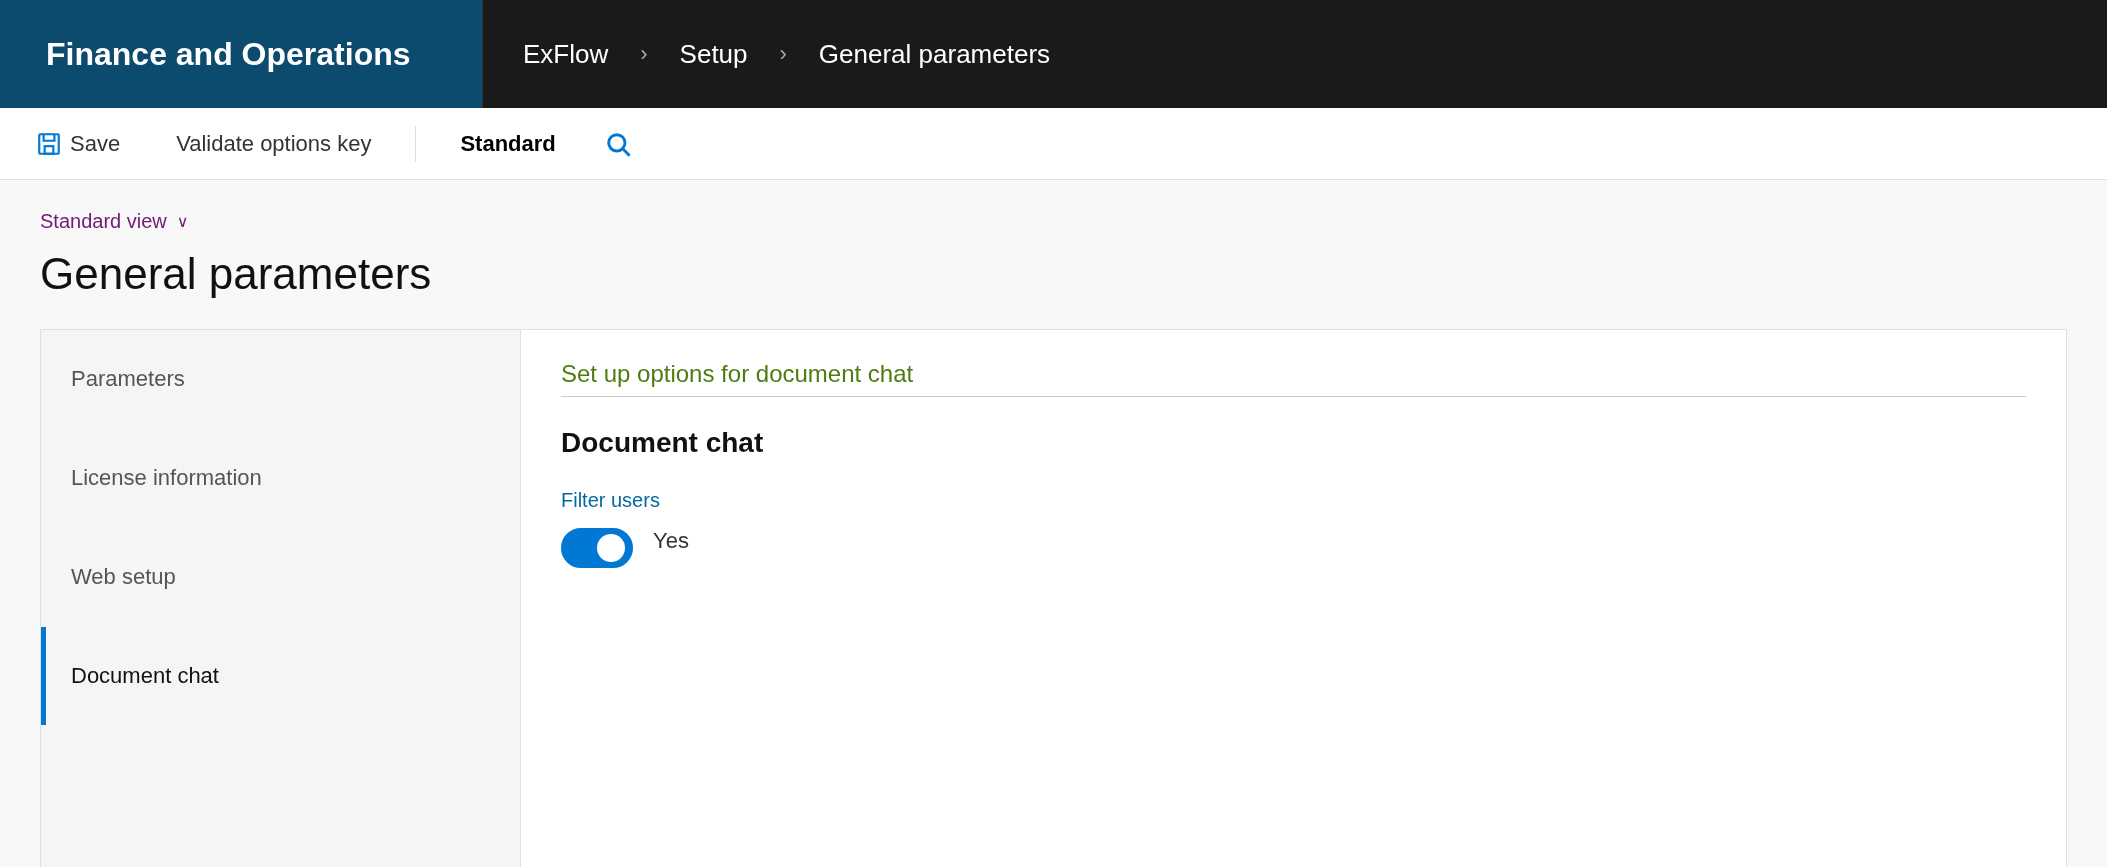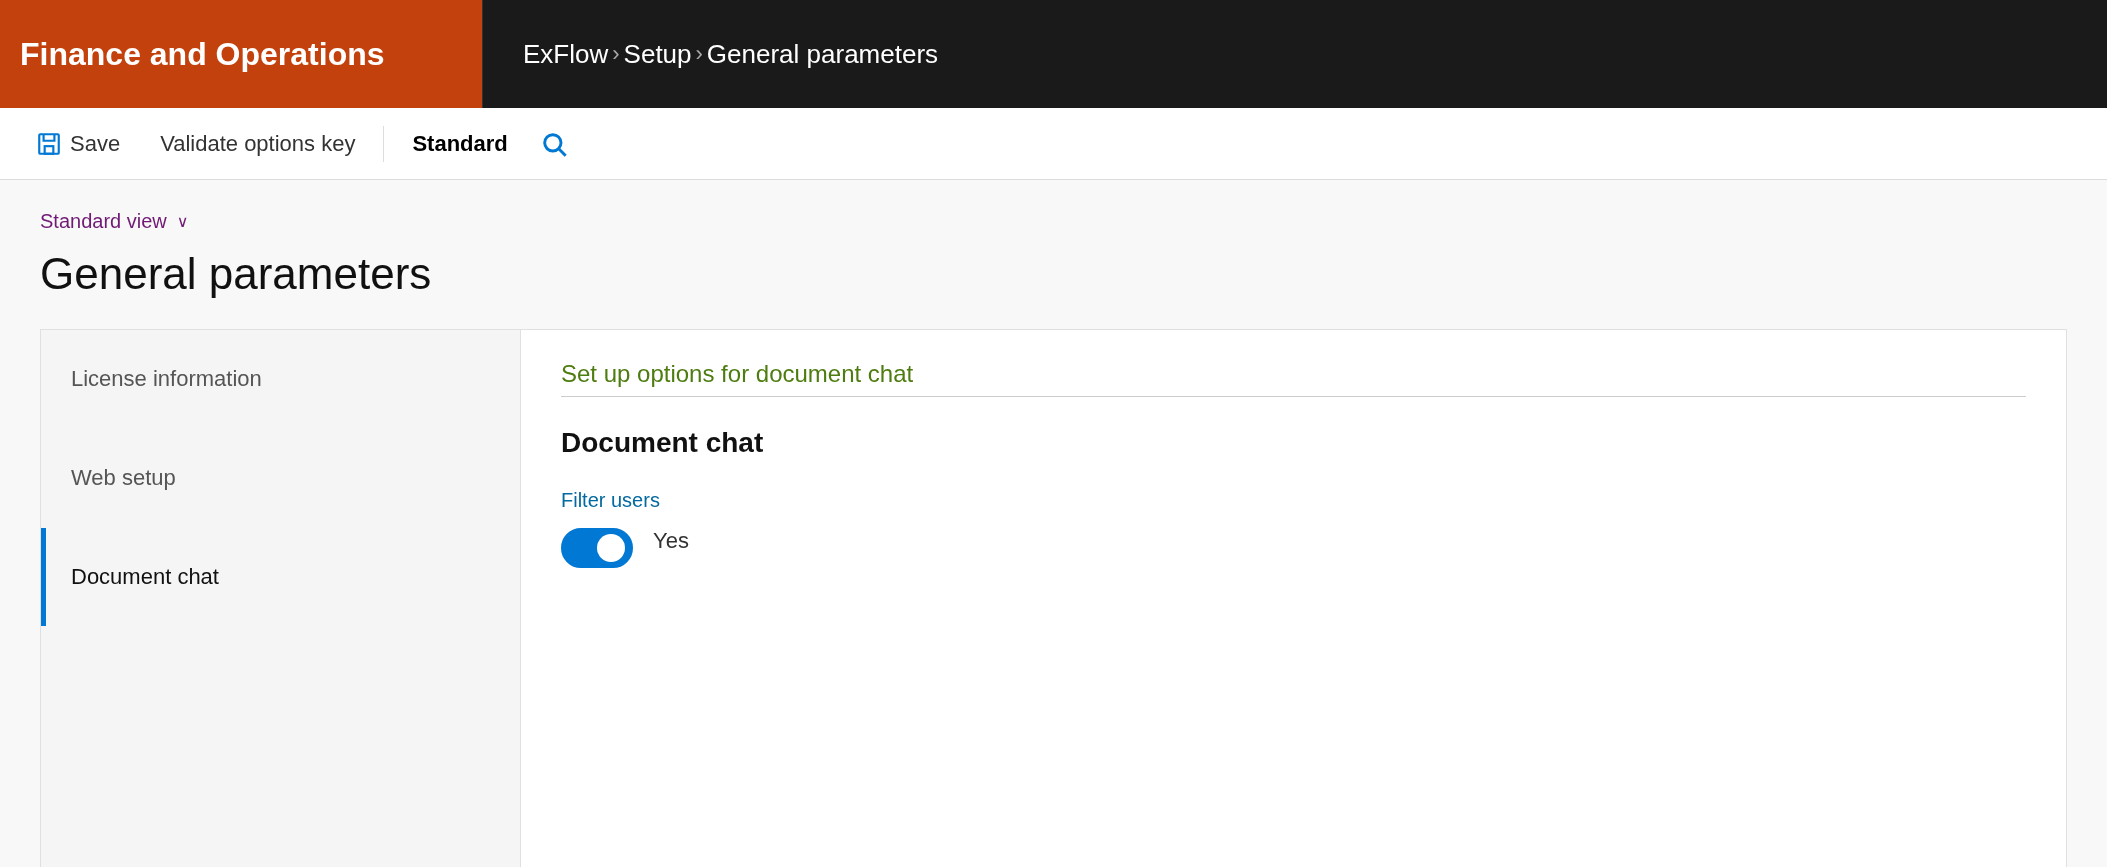--- a/index.html
+++ b/index.html
@@ -20,41 +20,41 @@
     .top-nav {
       background: #1a1a1a;
       color: white;
       display: flex;
       align-items: center;
       height: 108px;
       padding: 0 0;
     }
 
     .app-title-section {
-      background: #c2410c;
-      padding: 0 20px;
+      background: #0c4a6e;
+      padding: 0 46px;
       height: 100%;
       display: flex;
       align-items: center;
       min-width: 483px;
       border-right: 1px solid #333;
     }
 
     .app-title {
       font-size: 32px;
       font-weight: 700;
       color: white;
       white-space: nowrap;
     }
 
     .breadcrumb-section {
       display: flex;
       align-items: center;
       padding: 0 40px;
-      gap: 4px;
+      gap: 32px;
       height: 100%;
     }
 
     .breadcrumb-item {
       font-size: 26px;
       color: white;
       font-weight: 400;
     }
 
     .breadcrumb-chevron {
@@ -63,21 +63,21 @@
     }
 
     
     .toolbar {
       background: white;
       border-bottom: 1px solid #ddd;
       display: flex;
       align-items: center;
       height: 72px;
       padding: 0 20px;
-      gap: 8px;
+      gap: 24px;
     }
 
     .toolbar-btn {
       display: flex;
       align-items: center;
       gap: 8px;
       padding: 8px 16px;
       background: none;
       border: none;
       cursor: pointer;
@@ -307,20 +307,23 @@
     <span>Standard view</span>
     <span class="view-selector-chevron">∨</span>
   </div>
 
   <h1 class="page-title">General parameters</h1>
 
   <div class="content-panels">
 
     <div class="left-panel">
       <div class="nav-item">
+        <span>Parameters</span>
+      </div>
+      <div class="nav-item">
         <span>License information</span>
       </div>
       <div class="nav-item">
         <span>Web setup</span>
       </div>
       <div class="nav-item active">
         <span>Document chat</span>
       </div>
     </div>
 

